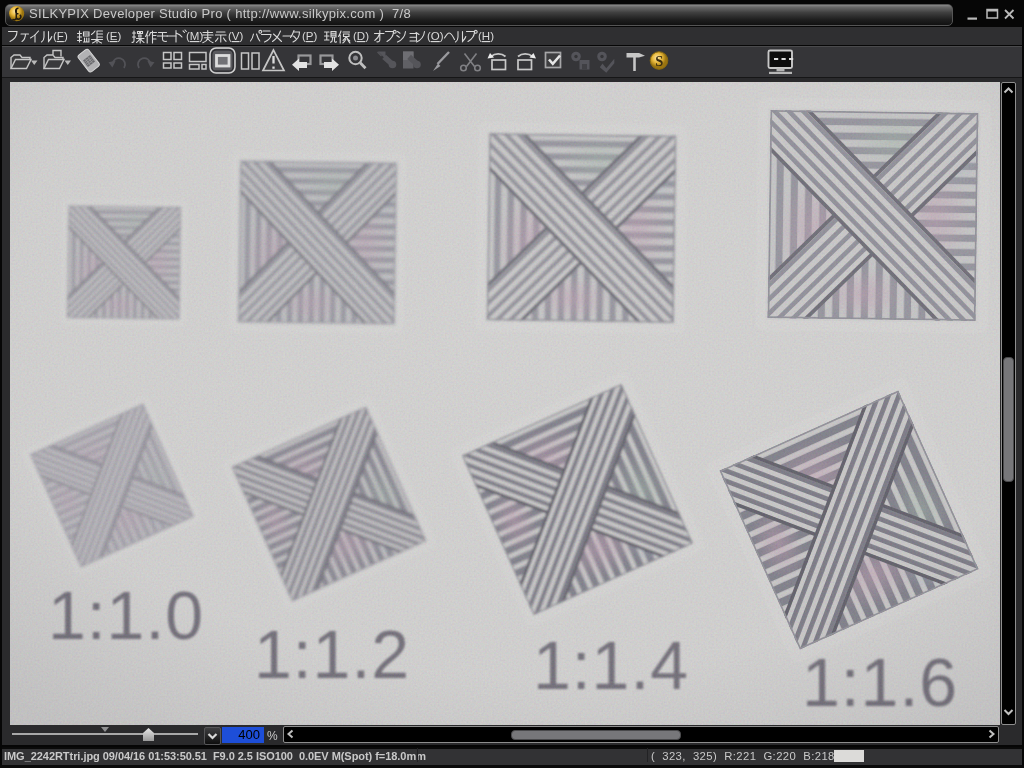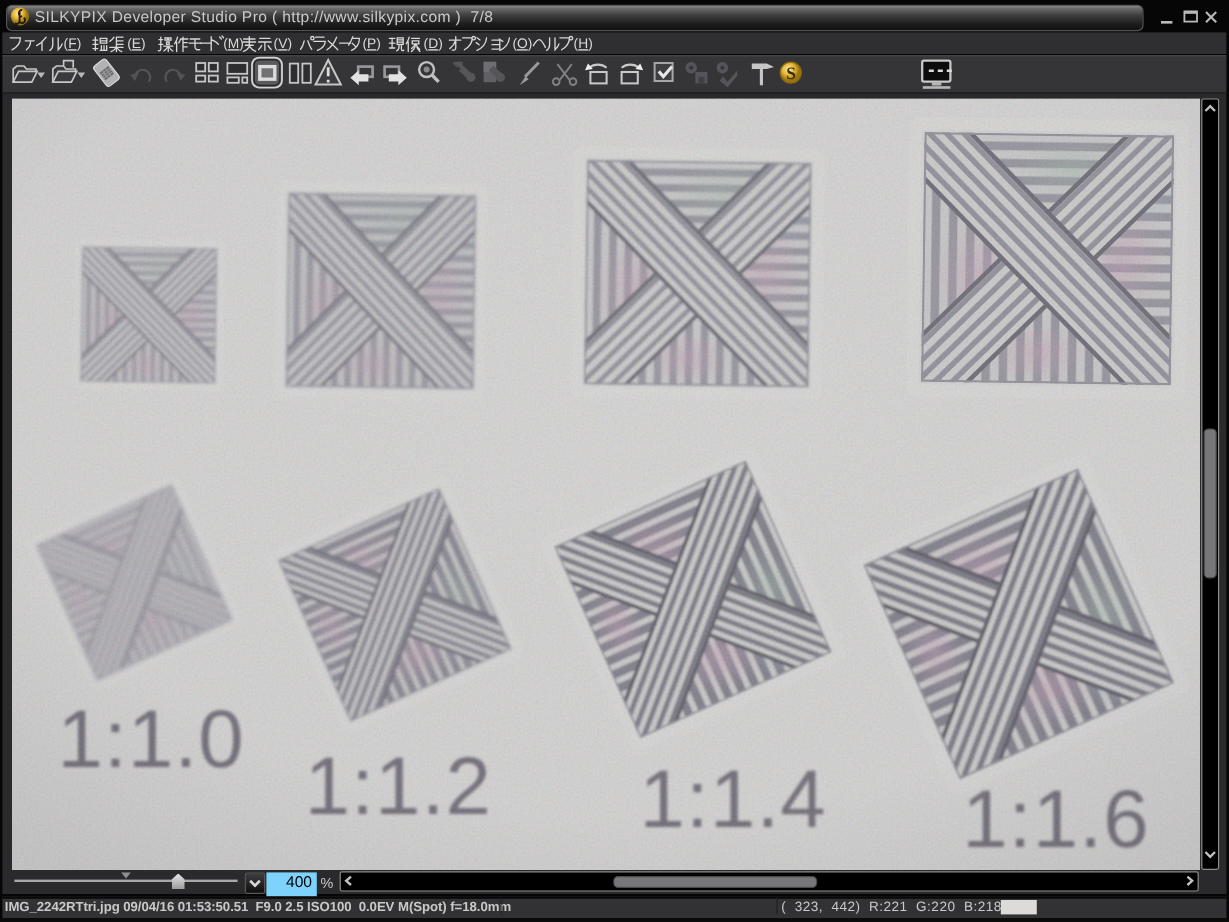--- a/index.html
+++ b/index.html
@@ -24,21 +24,21 @@
 #hthumb{left:511px;top:730px;width:168px;height:8px;background:#77777a;
   border:1px solid #4a4a4c;border-radius:4px;}
 #sliderline{left:12px;top:733px;width:186px;height:2px;background:#a8a8a8;}
 #slidermark{left:101px;top:727px;width:0;height:0;border-left:4px solid transparent;
   border-right:4px solid transparent;border-top:5px solid #909092;}
 #sliderthumb{left:143px;top:728px;width:11px;height:13px;
   background:linear-gradient(180deg,#e8e8e8,#9a9a9a);
   clip-path:polygon(50% 0,100% 38%,100% 100%,0 100%,0 38%);}
 #zoomdrop{left:204px;top:727px;width:15px;height:16px;
   background:linear-gradient(180deg,#3e3e40,#0e0e0e);border:1px solid #565658;border-radius:2px;}
-#pctbox{left:222px;top:727px;width:38px;height:30px;background:#7dd3fc;color:#000;
+#pctbox{left:222px;top:727px;width:38px;height:16px;background:#1d4ed8;color:#000;
   font-size:13px;text-align:right;padding-right:4px;line-height:16px;}
 #pctsign{left:267px;top:729px;font-size:12px;color:#c8c8c8;}
 #statusbar{left:2px;top:747px;width:1020px;height:16px;background:#323234;
   border-top:2px solid #0a0a0a;color:#c9c9c9;font-size:12px;}
 #stleft{left:4px;top:750px;color:#c9c9c9;font-size:11px;letter-spacing:-0.05px;white-space:pre;font-weight:bold;}
 #stright{left:651px;top:750px;color:#c9c9c9;font-size:11.3px;letter-spacing:0.4px;white-space:pre;}
 #swatch{left:834px;top:750px;width:30px;height:12px;background:#dcdbd9;}
 .stdiv{top:748px;width:1px;height:14px;background:#222224;}
 #botstrip{left:0px;top:765px;width:1024px;height:3px;background:#0a0a0a;}
 </style>
@@ -480,16 +480,16 @@
   <svg class="abs" style="left:204px;top:727px" width="17" height="18" viewBox="0 0 17 18">
     <path d="M4.5,7 L8.5,11 L12.5,7" stroke="#d8d8d8" stroke-width="2.2" fill="none"></path>
   </svg>
   <div class="abs" id="pctbox">400</div>
   <div class="abs" id="pctsign">%</div>
 
   <div class="abs" id="statusbar"></div>
   <div class="abs" id="stleft">IMG_2242RTtri.jpg 09/04/16 01:53:50.51  F9.0 2.5 ISO100  0.0EV M(Spot) f=18.0mm</div>
   <div class="abs stdiv" style="left:417px"></div>
   <div class="abs stdiv" style="left:647px"></div>
-  <div class="abs" id="stright">(  323,  442)  R:221  G:220  B:218</div>
+  <div class="abs" id="stright">(  323,  325)  R:221  G:220  B:218</div>
   <div class="abs" id="swatch"></div>
   <div class="abs" id="botstrip"></div>
 </div>
 
 </body></html>

